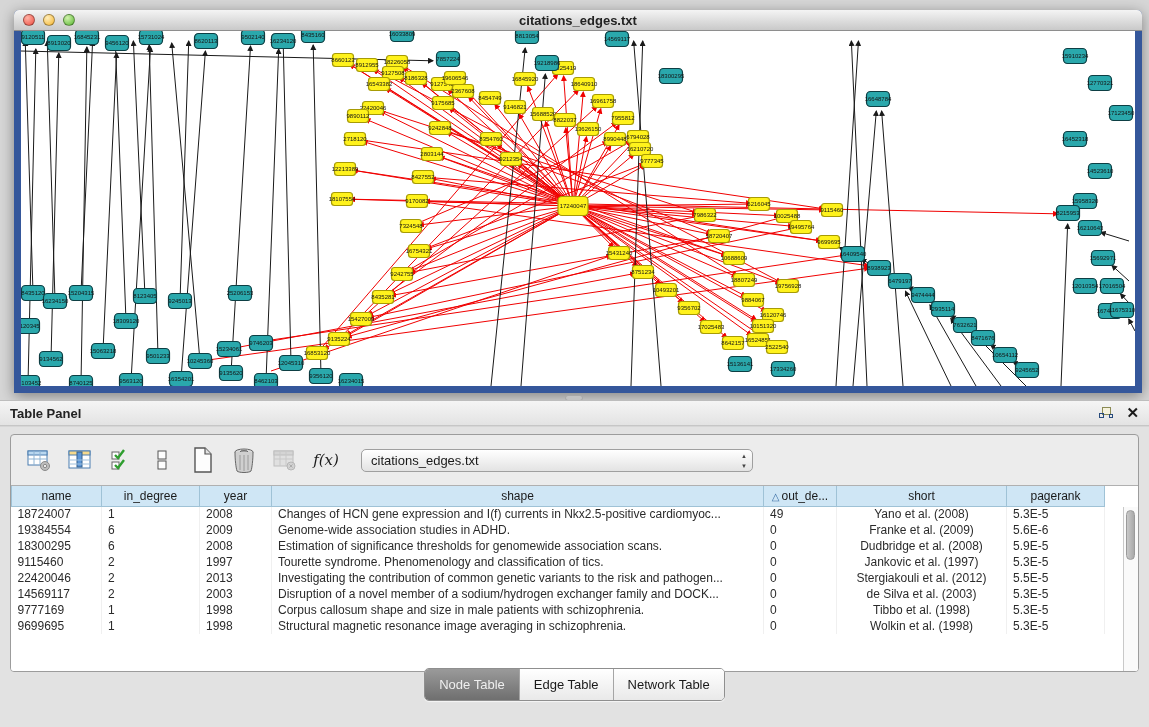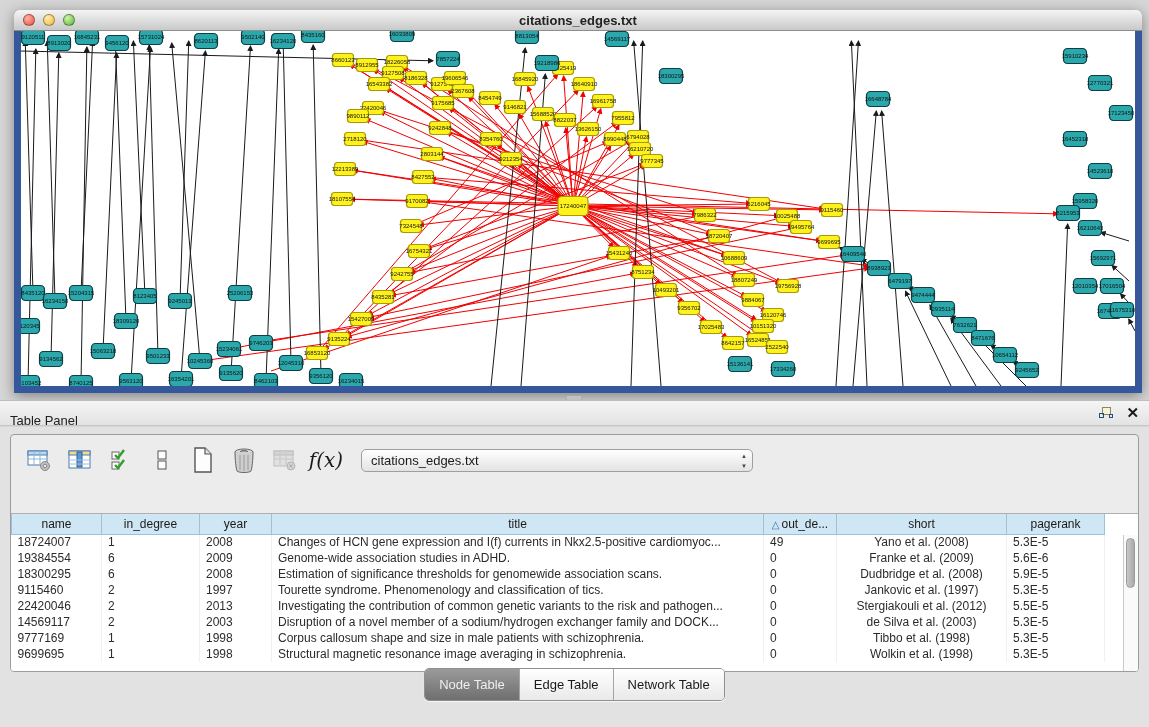--- a/index.html
+++ b/index.html
@@ -21,44 +21,44 @@
   .light.green { background:radial-gradient(circle at 35% 30%, #d2f2ae, #56b62f); }
   #net-canvas { position:absolute; left:7px; right:7px; top:21px; bottom:7px; background:#ffffff; overflow:hidden; }
   #net-canvas svg { display:block; width:100%; height:100%; }
 
   
   #splitter-handle { position:absolute; left:565px; top:395px; width:18px; height:6px;
     border-radius:3px; background:#c2c2c2; border:1px solid #a8a8a8; }
   #table-panel-header { position:absolute; left:0; top:400px; right:0; height:26px;
     background:linear-gradient(#f5f5f5,#e3e3e3); border-top:1px solid #bdbdbd;
     border-bottom:1px solid #c6c6c6; }
-  #table-panel-header .ptitle { position:absolute; left:10px; top:12px; font-size:13px; color:#222; }
+  #table-panel-header .ptitle { position:absolute; left:10px; top:5px; font-size:13px; color:#222;font-weight:bold; }
   .hdr-icons { position:absolute; right:10px; top:4px; display:flex; gap:12px; align-items:center; }
   .float-ico { position:relative; width:16px; height:16px; }
   .float-ico .sq1 { position:absolute; left:4px; top:2px; width:9px; height:8px; border:1px solid #8b8b55; background:#f5f2dd; }
   .float-ico .sq2 { position:absolute; left:1px; top:8px; width:5px; height:5px; border:1px solid #274b7c; }
   .float-ico .sq3 { position:absolute; left:11px; top:9px; width:4px; height:4px; border:1px solid #274b7c; }
   .close-x { font-size:15px; font-weight:bold; color:#1a1a1a; line-height:16px; }
 
   #table-panel-body { position:absolute; left:0; top:427px; right:0; bottom:0; background:#e2e2e2; }
   #inner-box { position:absolute; left:10px; right:10px; top:7px; height:238px;
     background:#ececec; border:1px solid #9c9c9c; border-radius:4px; overflow:hidden; }
 
   .toolbar { position:absolute; left:0; right:0; top:0; height:50px; display:flex;
     align-items:center; padding-left:14px; gap:13px; }
   .tb-btn { width:28px; height:30px; display:flex; align-items:center; justify-content:center; }
-  .fx { font-family:"DejaVu Serif", serif; font-style:italic; font-size:20px; color:#1a1a1a; }
+  .fx { font-family:"DejaVu Serif", serif; font-style:italic; font-size:15px; color:#1a1a1a; }
   .dropdown { position:relative; margin-left:8px; width:392px; height:23px;
     background:linear-gradient(#ffffff,#e3e3e3); border:1px solid #9f9f9f; border-radius:5px;
     font-size:13px; color:#1a1a1a; line-height:21px; padding-left:9px; }
   .dropdown .arrows { position:absolute; right:5px; top:1px; font-size:6px; line-height:10px;
     color:#444; text-align:center; }
 
   .table-wrap { position:absolute; left:0; right:0; top:50px; bottom:0;
-    background:#ffffff; border-top:1px solid #b0b0b0;margin-top:28px; }
+    background:#ffffff; border-top:1px solid #b0b0b0; }
   table.datatable { border-collapse:collapse; table-layout:fixed; width:1093px; font-size:12px; }
   table.datatable th { height:20px; background:#cfe6f5; border:1px solid #9fc2d6; border-top:none;
     font-weight:normal; color:#1a1a1a; text-align:center; overflow:hidden; white-space:nowrap; }
   table.datatable td { height:16px; padding:0 6px; color:#2b2b2b; white-space:nowrap;
     overflow:hidden; border-right:1px solid #f0f0f0; }
   td.c-center { text-align:center; }
   .sort-tri { color:#3a6ea5; font-size:10px; margin-right:2px; }
   .vscroll { position:absolute; top:21px; right:0; width:15px; bottom:0;
     background:#fafafa; border-left:1px solid #c9c9c9; }
   .vthumb { position:absolute; left:2px; top:3px; width:9px; height:50px; border-radius:5px;
@@ -841,21 +841,21 @@
           <col style="width:492px">
             <col style="width:73px">
             <col style="width:170px">
             <col style="width:98px">
         </colgroup>
         <thead>
             <tr id="thead-row">
               <th>name</th>
               <th>in_degree</th>
               <th>year</th>
-              <th>title</th>
+              <th>shape</th>
               <th><span class="sort-tri">△</span>out_de...</th>
               <th>short</th>
               <th>pagerank</th>
             </tr>
           </thead>
         <tbody id="tbody-rows">
             <tr>
               <td>18724007</td>
               <td>1</td>
               <td>2008</td>

